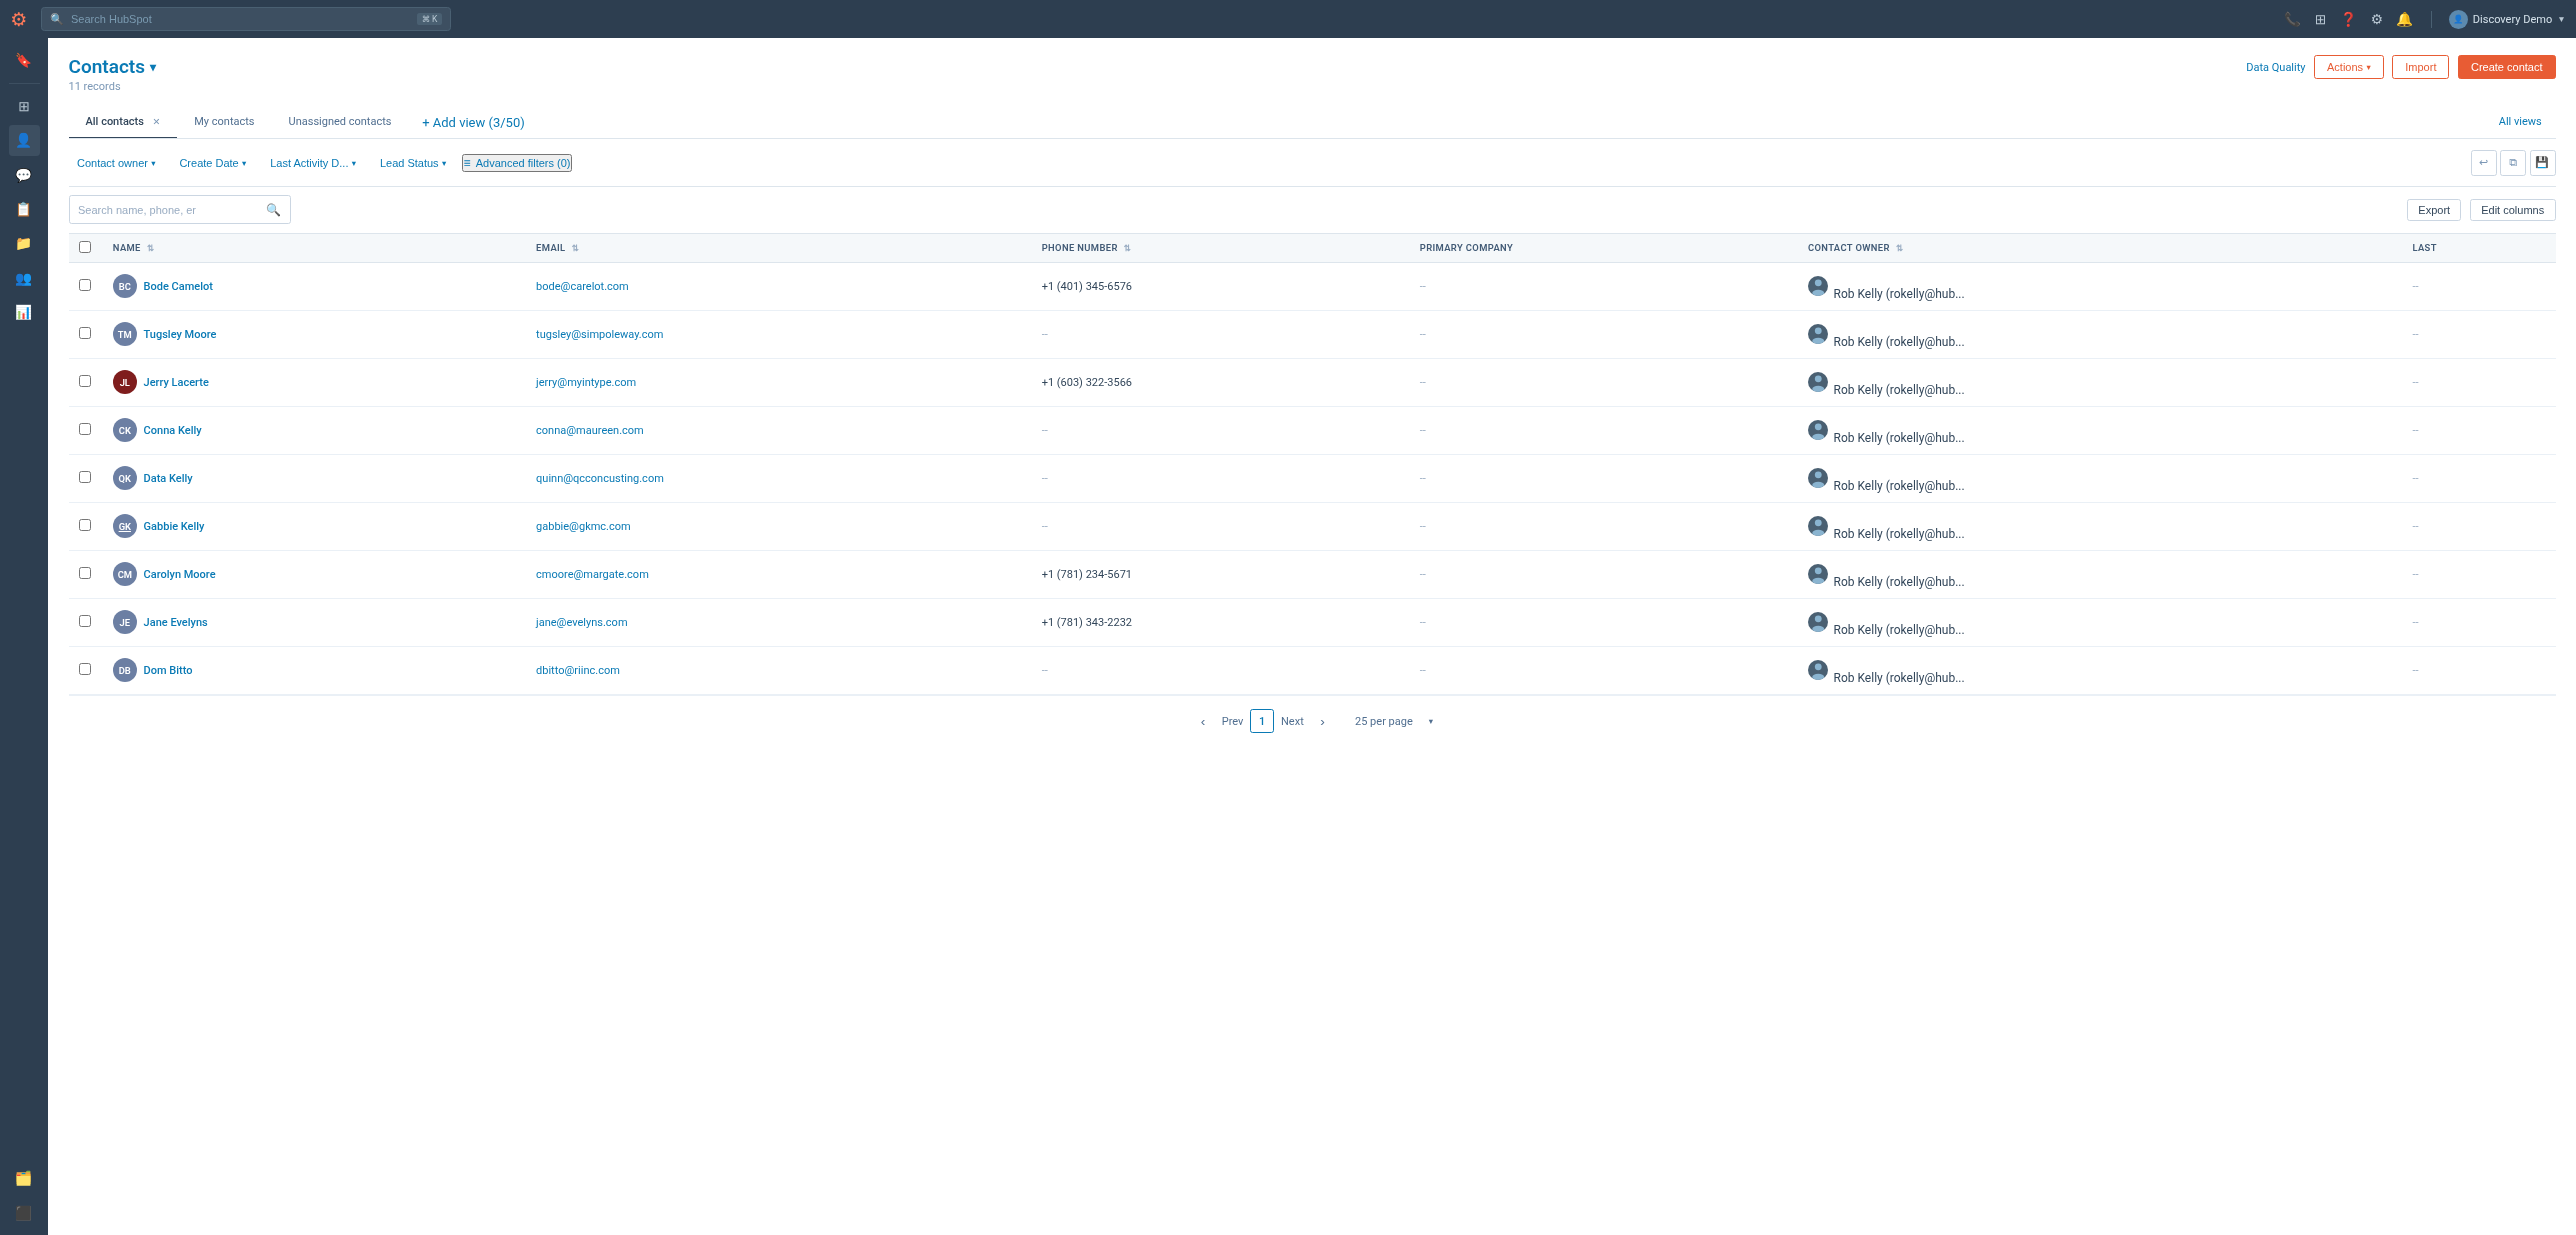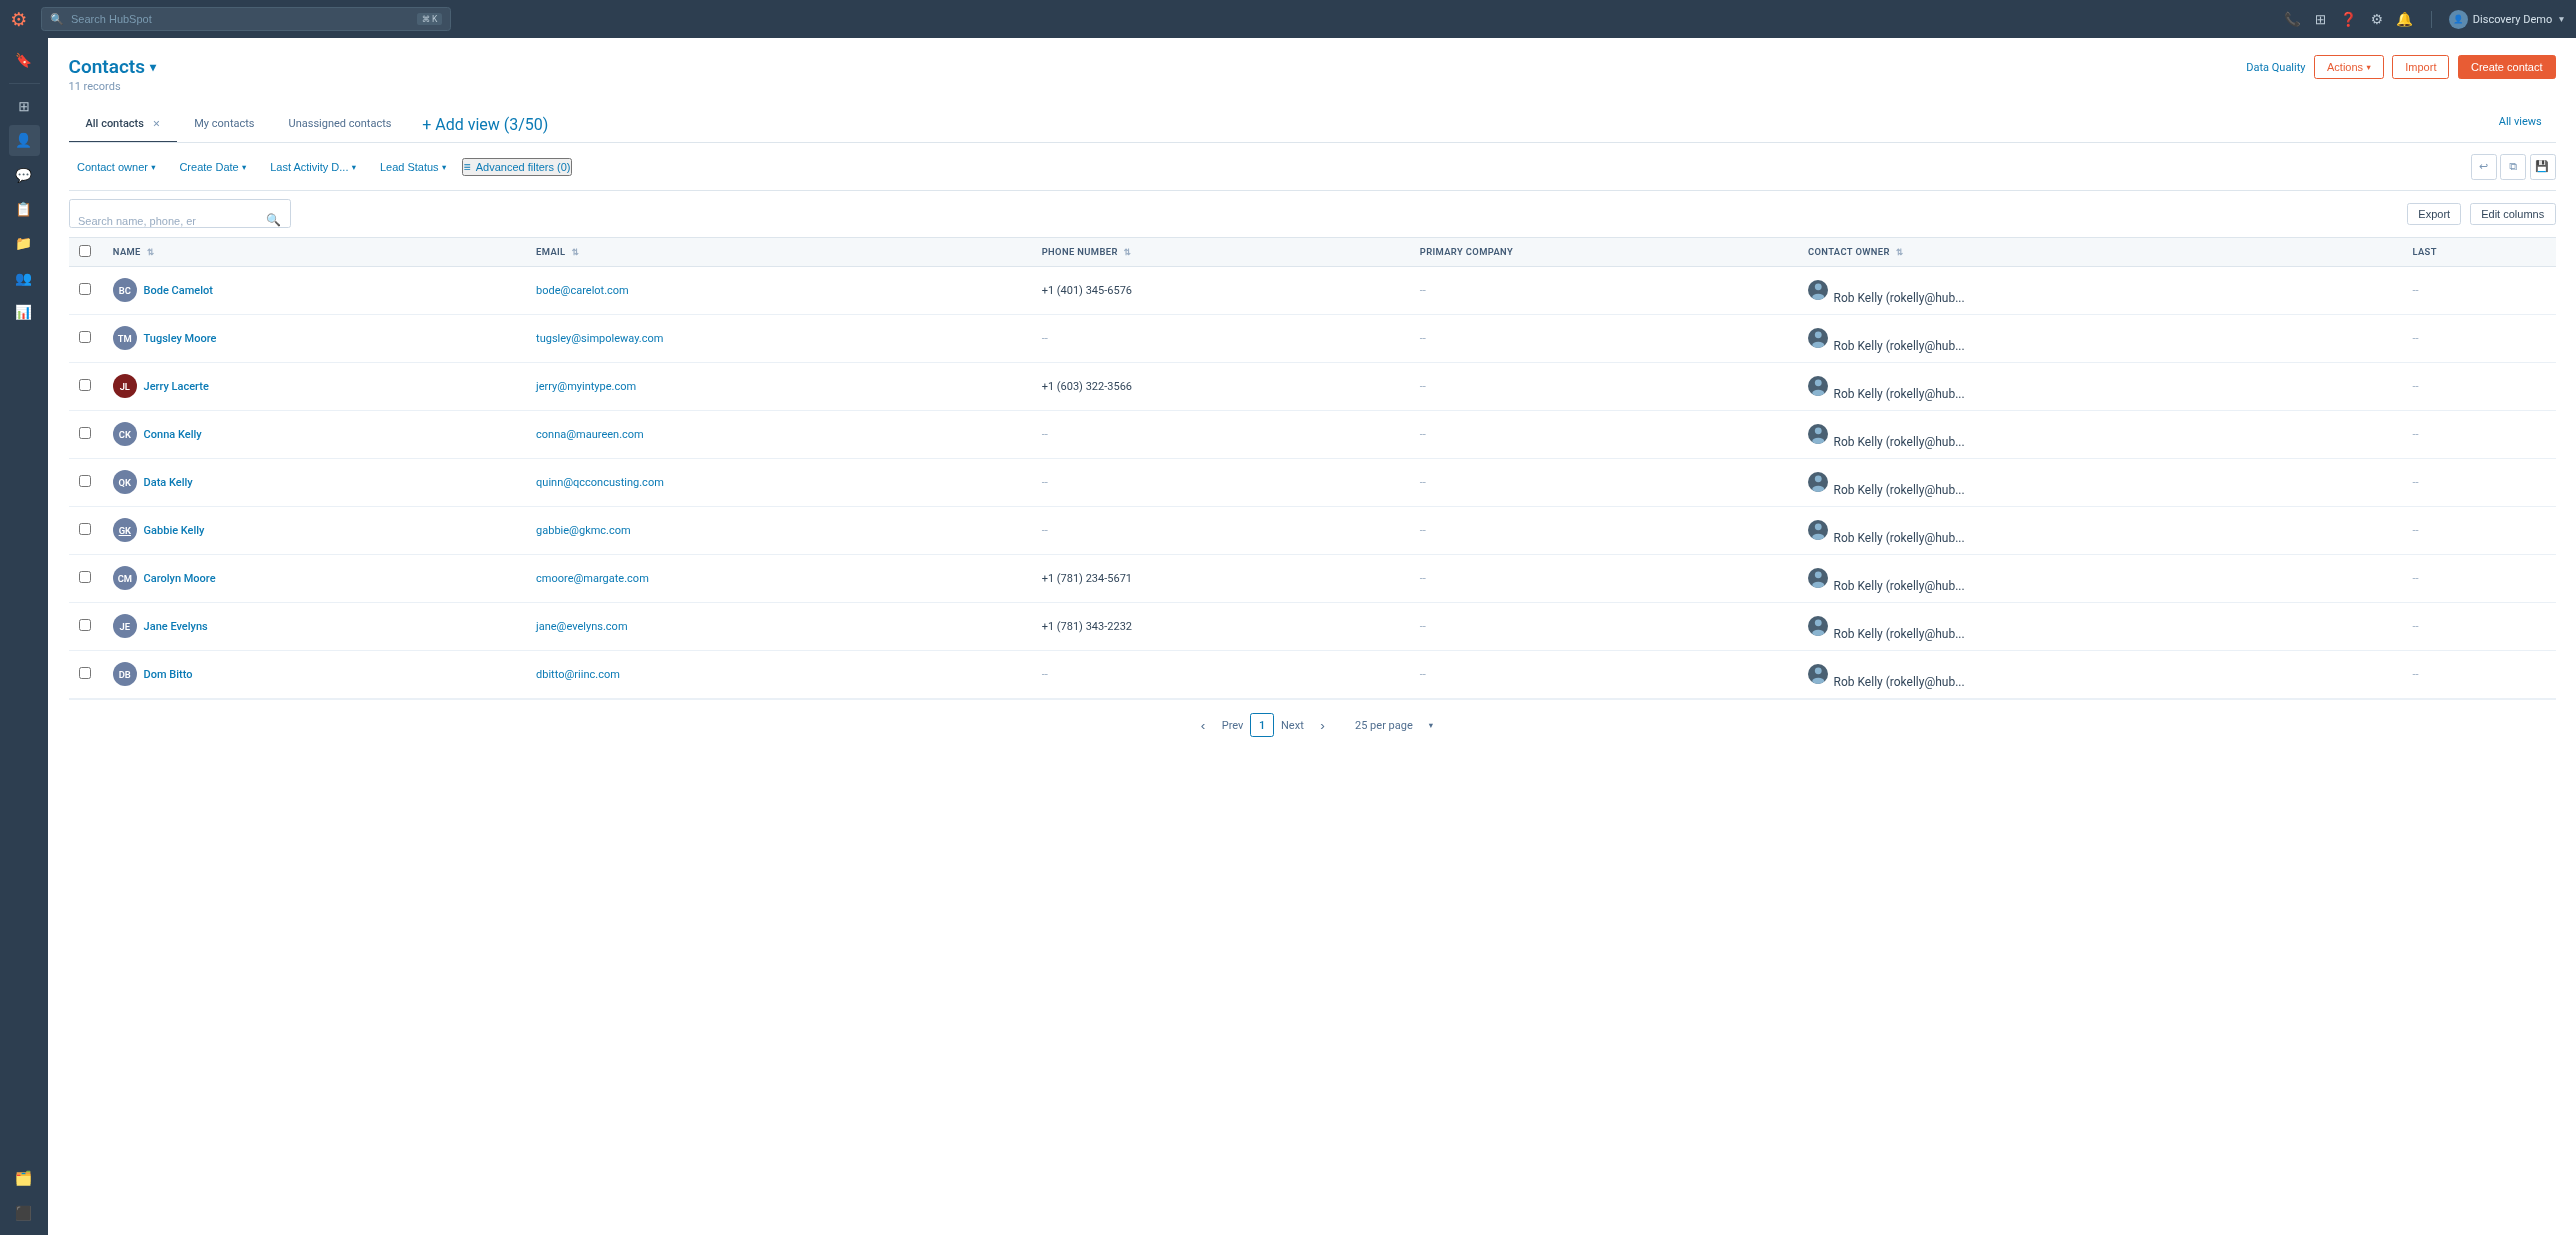--- a/index.html
+++ b/index.html
@@ -44,35 +44,35 @@
     .btn { padding: 5.1px 12px; border-radius: 2.6px; font-size: 11px; cursor: pointer; font-weight: 500; }
     .btn-outline { background: #fff; border: 0.9px solid #e85c34; color: #e85c34; }
     .btn-primary { background: #e85c34; border: 0.9px solid #e85c34; color: #fff; }
     .btn-actions { display: flex; align-items: center; gap: 3.4px; }
 
     
     .tabs-bar { display: flex; align-items: stretch; border-bottom: 0.9px solid #dde5ec; margin-bottom: 0; background: #fff; }
     .tab { padding: 8.5px 17px; font-size: 11px; color: #516f90; cursor: pointer; border-bottom: 1.7px solid transparent; display: flex; align-items: center; gap: 5.1px; white-space: nowrap; }
     .tab.active { color: #33475b; border-bottom: 1.7px solid #33475b; font-weight: 500; }
     .tab-close { color: #7c98b6; font-size: 9.4px; margin-left: 3.4px; cursor: pointer; }
-    .tabs-add { padding: 8.5px 13.7px; color: #0a7ab5; cursor: pointer; font-size: 16px; display: flex; align-items: center; gap: 3.4px; text-align: center; }
+    .tabs-add { padding: 8.5px 13.7px; color: #0a7ab5; cursor: pointer; font-size: 13px; display: flex; align-items: center; gap: 3.4px; text-align: center; }
     .tabs-all { padding: 8.5px 13.7px; color: #0a7ab5; cursor: pointer; font-size: 11px; margin-left: auto; }
 
     
     .filter-bar { display: flex; align-items: center; gap: 6.8px; padding: 10.3px 0; border-bottom: 0.9px solid #dde5ec; }
     .filter-btn { display: flex; align-items: center; gap: 3.4px; padding: 4.3px 8.5px; border-radius: 2.6px; font-size: 11px; color: #0a7ab5; cursor: pointer; border: none; background: transparent; font-weight: 500; }
     .filter-caret { font-size: 8.5px; }
     .filter-advanced { display: flex; align-items: center; gap: 5.1px; color: #0a7ab5; font-size: 11px; cursor: pointer; }
     .filter-spacer { flex: 1; }
     .filter-icons { display: flex; gap: 3.4px; }
     .filter-icon-btn { width: 26px; height: 26px; border: 0.9px solid #cbd6e2; border-radius: 2.6px; background: #fff; display: flex; align-items: center; justify-content: center; cursor: pointer; color: #7c98b6; font-size: 11px; }
 
     
     .table-controls { display: flex; align-items: center; padding: 8.5px 0; gap: 8.5px; }
-    .search-contacts { display: flex; align-items: flex-end; border: 0.9px solid #cbd6e2; border-radius: 2.6px; background: #fff; padding: 0 8.5px; height: 29px; gap: 5.1px; min-width: 222px; }
+    .search-contacts { display: flex; align-items: center; border: 0.9px solid #cbd6e2; border-radius: 2.6px; background: #fff; padding: 0 8.5px; height: 29px; gap: 5.1px; min-width: 222px; }
     .search-contacts input { border: none; outline: none; font-size: 11px; color: #33475b; flex: 1; background: transparent; }
     .search-contacts input::placeholder { color: #99acc2; }
     .search-contacts-icon { color: #99acc2; font-size: 12px; }
     .table-controls-spacer { flex: 1; }
     .btn-export { padding: 4.3px 10.3px; border: 0.9px solid #cbd6e2; border-radius: 2.6px; background: #fff; font-size: 11px; color: #33475b; cursor: pointer; }
     .btn-edit-columns { padding: 4.3px 10.3px; border: 0.9px solid #cbd6e2; border-radius: 2.6px; background: #fff; font-size: 11px; color: #33475b; cursor: pointer; }
 
     
     .contacts-table { width: 100%; border-collapse: collapse; font-size: 11px; }
     .contacts-table th { background: #f5f8fa; border-bottom: 0.9px solid #dde5ec; border-top: 0.9px solid #dde5ec; padding: 6.8px 10.3px; text-align: left; font-weight: 600; color: #425b76; font-size: 9.4px; letter-spacing: 0.04em; text-transform: uppercase; white-space: nowrap; }

